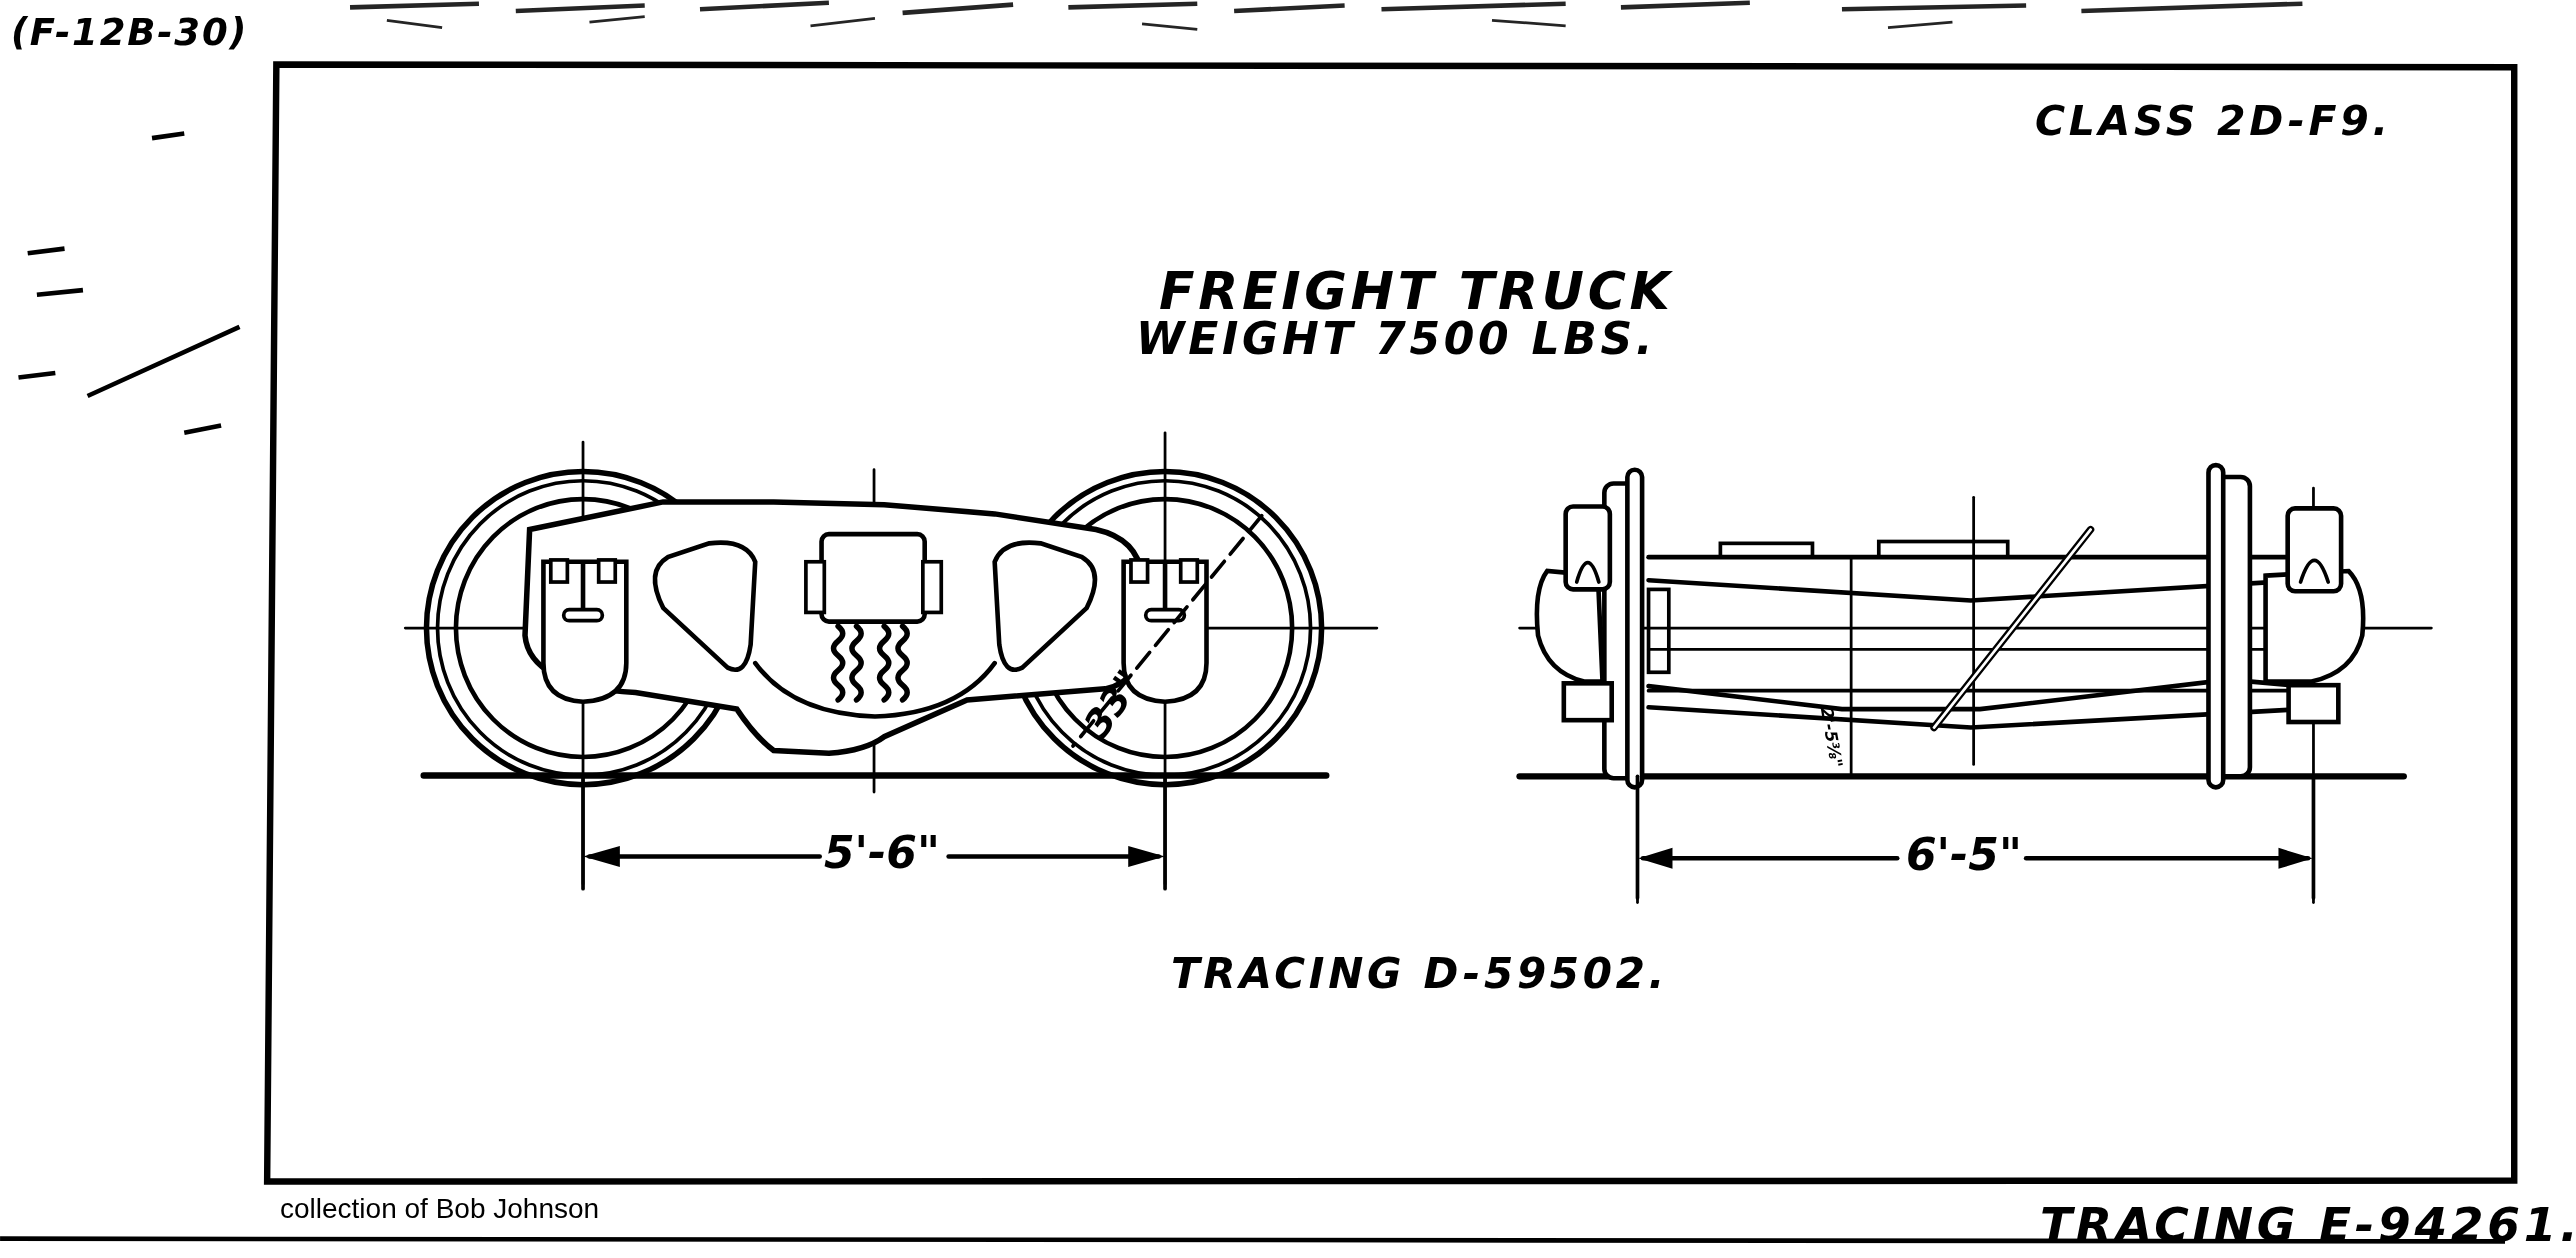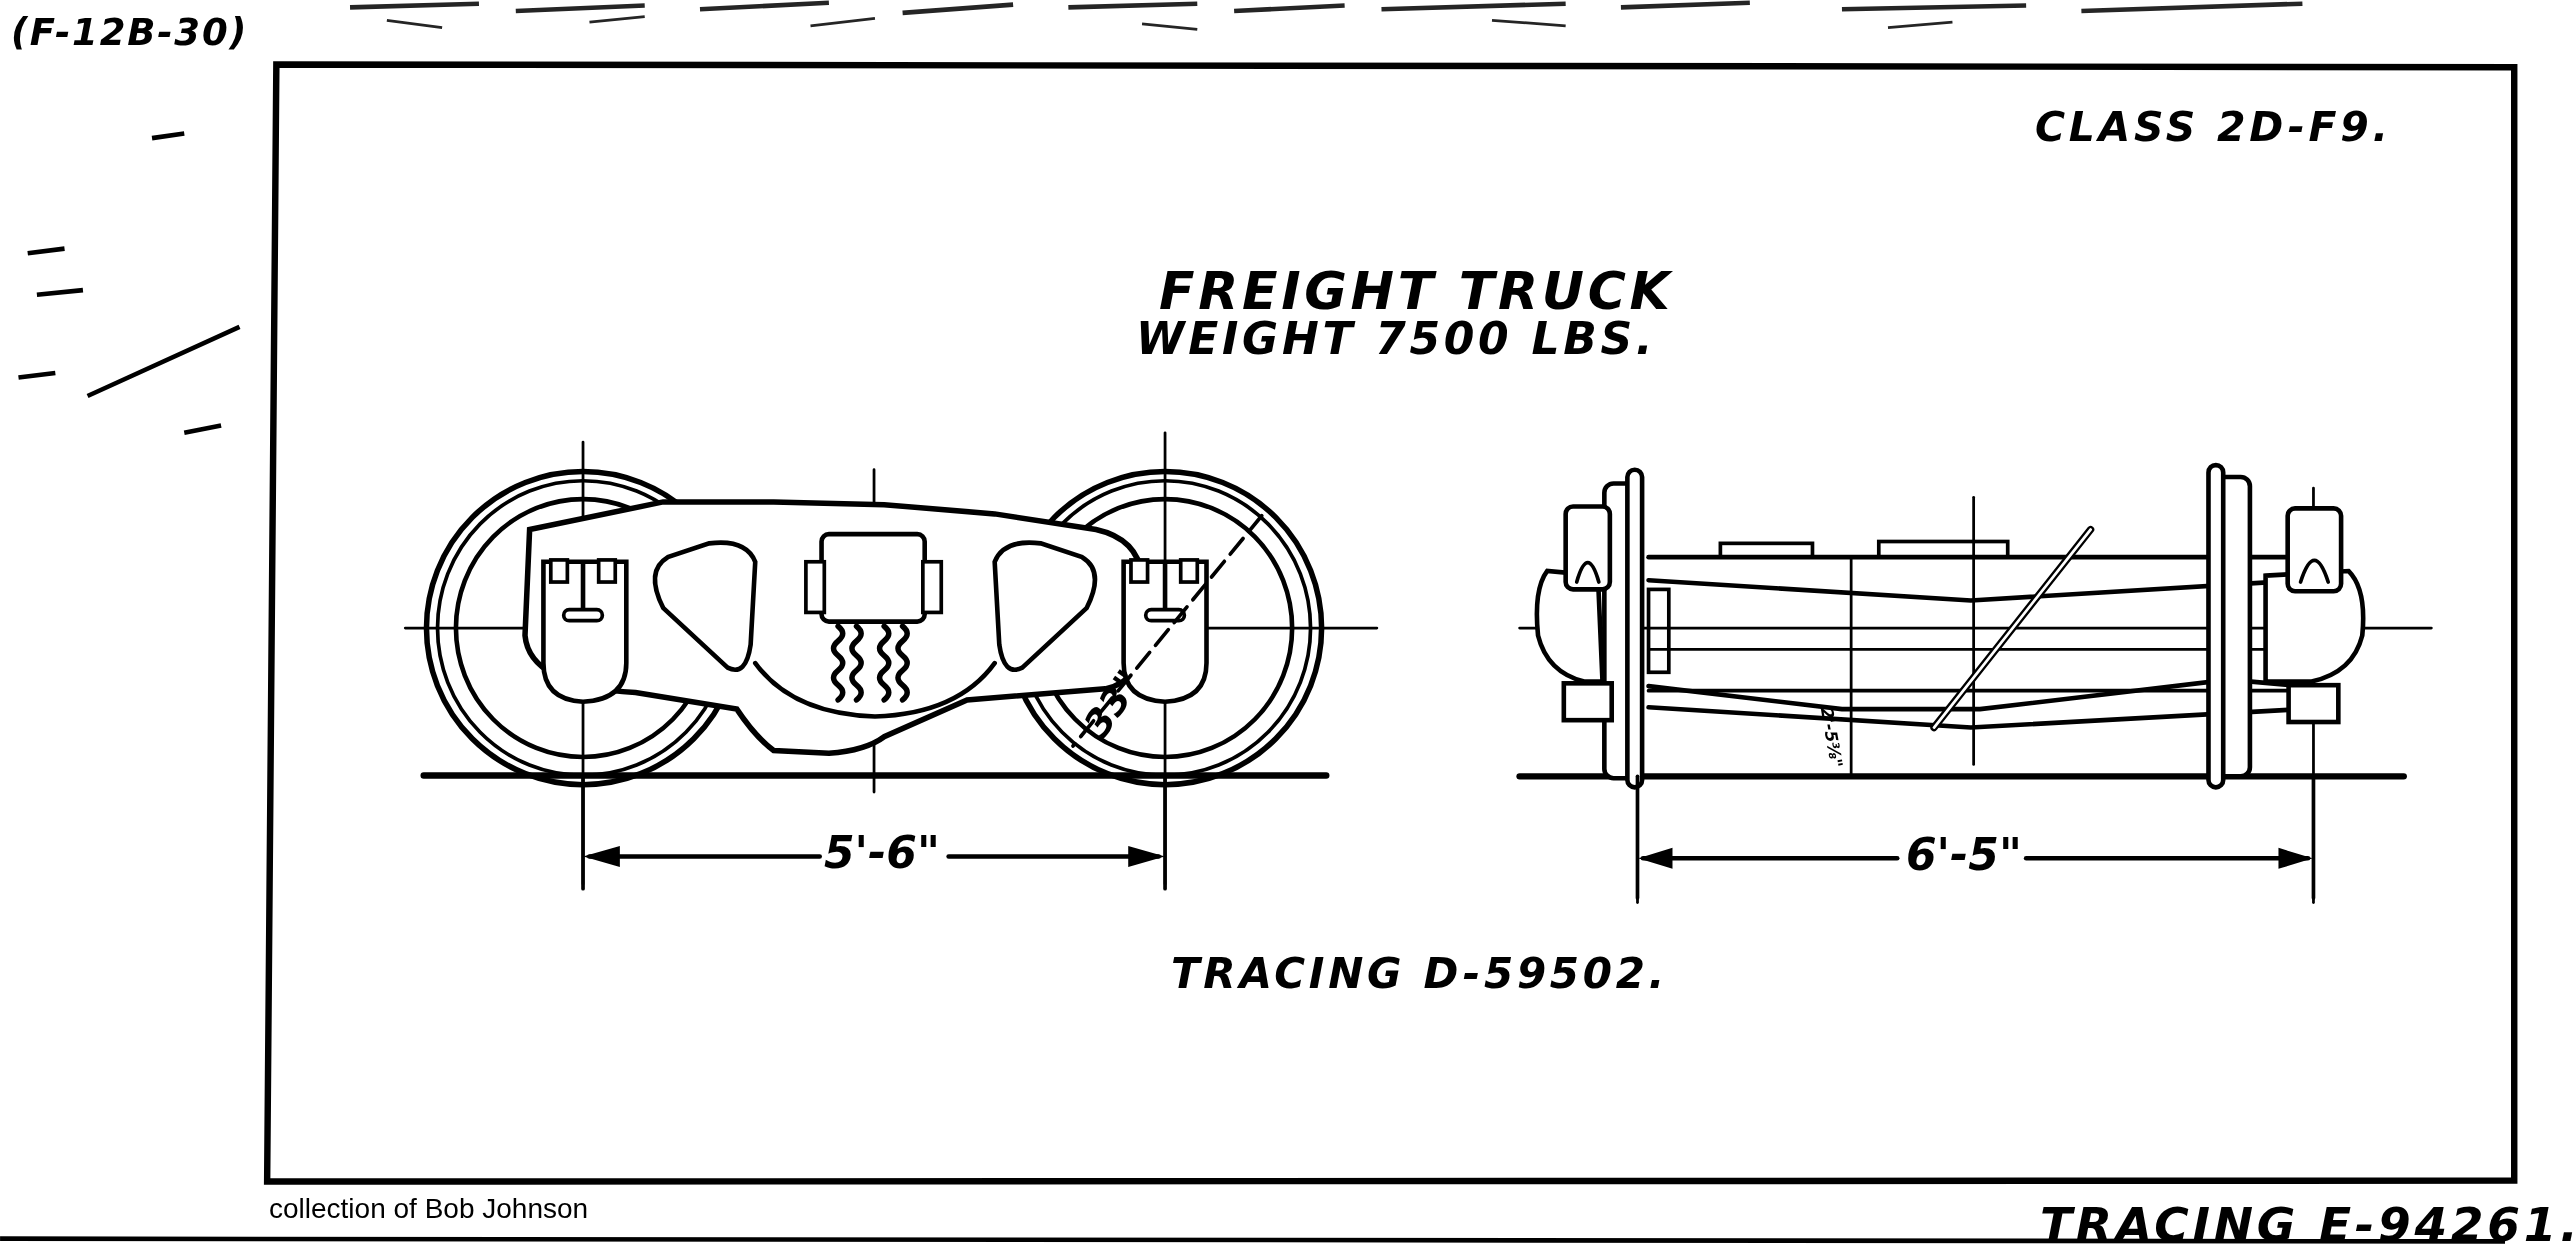--- a/index.html
+++ b/index.html
@@ -2,21 +2,21 @@
 <html style="font-size:14.7px"><head>
 <meta charset="utf-8">
 <style>
   html, body { margin:0; padding:0; background:#ffffff; }
   body { width:2576px; height:1258px; position:relative; overflow:hidden; }
   #sheet { position:absolute; left:0; top:0; width:2576px; height:1258px; }
   .lbl {
     position:absolute; font-family:"DejaVu Sans", sans-serif; font-weight:bold;
     font-style:italic; color:#000; white-space:nowrap; letter-spacing:3.7px;
   }
-  .lbl-sm { font-family:"Liberation Sans", sans-serif; font-weight:normal; font-style:normal; letter-spacing:0; color:#000; position:absolute; white-space:nowrap; }
+  .lbl-sm { font-family:"Liberation Sans", sans-serif; font-weight:normal; font-style:normal; letter-spacing:0; color:#000; position:absolute; white-space:nowrap;margin-left:11px; }
 </style>
 </head>
 <body>
 
 <div id="sheet">
   <svg width="2576" height="1258" viewBox="0 0 2797 1366">
 
     <g stroke="#000" stroke-width="5" opacity="0.85">
       <path d="M380 8 L520 4 M560 12 L700 6 M760 10 L900 3 M980 14 L1100 5 M1160 8 L1300 4 M1340 12 L1460 6 M1500 10 L1700 4 M1760 8 L1900 3 M2000 10 L2200 6 M2260 12 L2500 4" fill="none"></path>
       <path d="M420 22 L480 30 M640 24 L700 18 M880 28 L950 20 M1240 26 L1300 32 M1620 22 L1700 28 M2050 30 L2120 24" fill="none" stroke-width="3"></path>
@@ -150,21 +150,21 @@
         <line x1="1784" y1="932" x2="2060" y2="932" stroke-width="5"></line>
         <line x1="2200" y1="932" x2="2506" y2="932" stroke-width="5"></line>
         <path d="M1782 932 L1815 922 L1815 942 Z" fill="#000" stroke-width="2"></path>
         <path d="M2508 932 L2475 922 L2475 942 Z" fill="#000" stroke-width="2"></path>
       </g>
     </g>
   </svg>
 
   
   <div class="lbl" style="left:11px; top:11px; font-size:37px; letter-spacing:1.8px;">(F-12B-30)</div>
-  <div class="lbl" style="left:2035px; top:97px; font-size:41px;margin-top:6px;">CLASS 2D-F9.</div>
+  <div class="lbl" style="left:2035px; top:97px; font-size:41px;">CLASS 2D-F9.</div>
   <div class="lbl" style="left:1159px; top:221px; font-size:52px;margin-top:40px;">FREIGHT TRUCK</div>
   <div class="lbl" style="left:1136px; top:313px; font-size:44px;">WEIGHT 7500 LBS.</div>
   <div class="lbl" style="left:824px; top:827px; font-size:44px; letter-spacing:0;">5'-6"</div>
   <div class="lbl" style="left:1078px; top:682px; font-size:37px; letter-spacing:0; transform:rotate(-55deg);">33"</div>
   <div class="lbl" style="left:1906px; top:829px; font-size:44px; letter-spacing:0;">6'-5"</div>
   <div class="lbl" style="left:1801px; top:728px; font-size:16.6px; letter-spacing:0; transform:rotate(80deg);">2'-5⅜"</div>
   <div class="lbl" style="left:1171px; top:949px; font-size:42px;">TRACING D-59502.</div>
   <div class="lbl" style="left:2040px; top:1197px; font-size:47px;">TRACING E-94261.</div>
   <div class="lbl-sm" style="left:269px; top:1193px; font-size:28px;">collection of Bob Johnson</div>
 </div>

